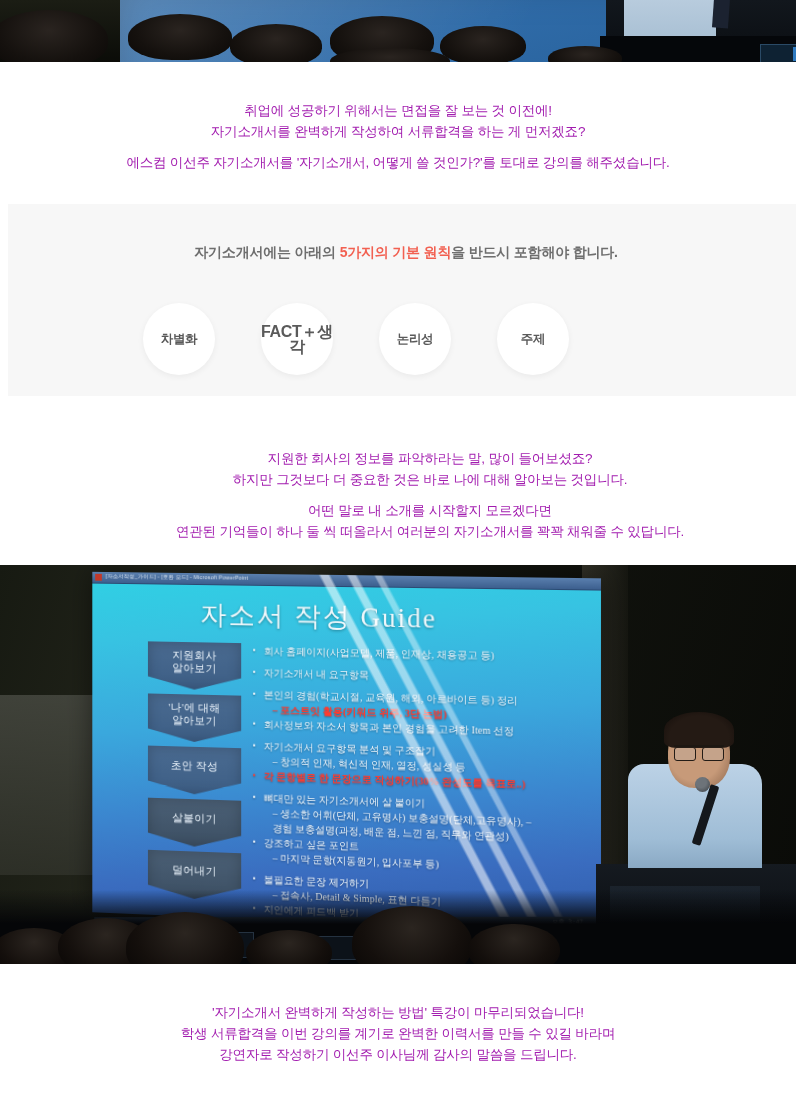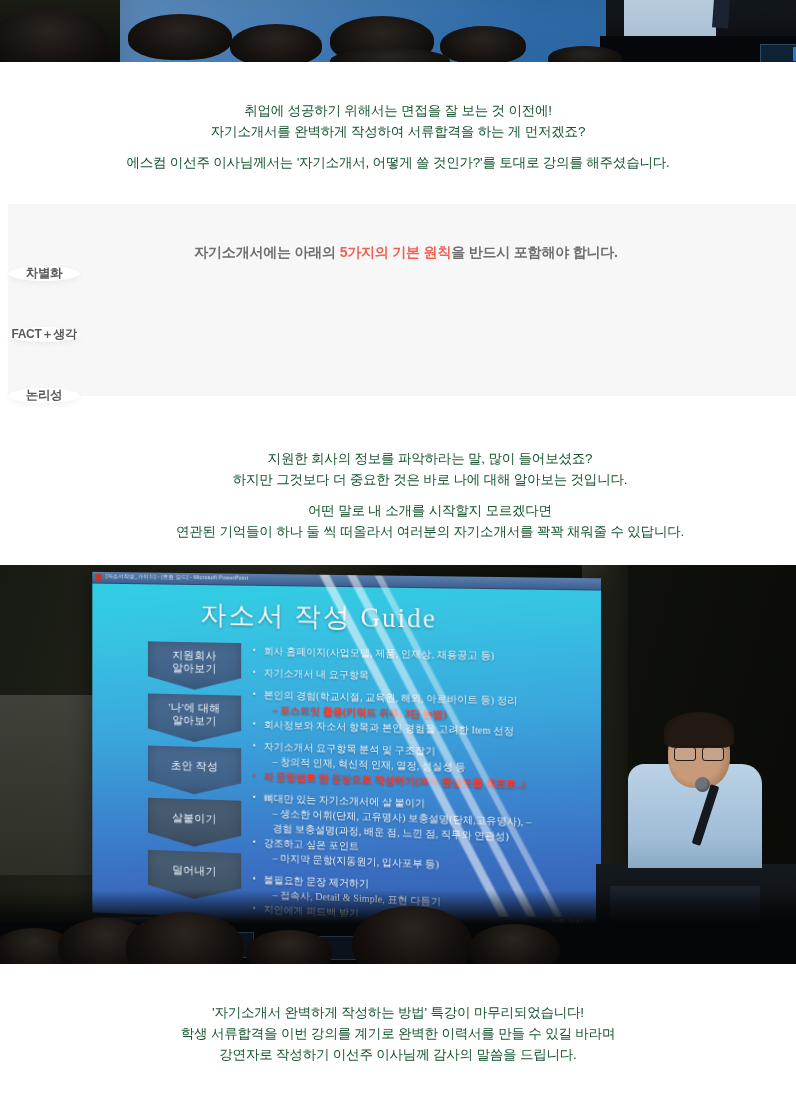--- a/index.html
+++ b/index.html
@@ -62,51 +62,51 @@
   .pt-h1 { left: -10px; width: 118px; height: 58px; }
   .pt-h2 { left: 128px; width: 104px; height: 46px; bottom: 2px; }
   .pt-h3 { left: 230px; width: 92px; height: 42px; bottom: -4px; }
   .pt-h4 { left: 330px; width: 104px; height: 48px; bottom: -2px; }
   .pt-h5 { left: 440px; width: 86px; height: 38px; bottom: -2px;}
   .pt-h6 { left: 330px; width: 120px; height: 26px; bottom: -12px; }
   .pt-h7 { left: 548px; width: 74px; height: 24px; bottom: -8px; }
 
   
   .tblock { position:absolute; left:0; width:796px; text-align:center; }
-  .tline  { font-size: 13.5px; line-height: 21px; color:#14532d; letter-spacing:-0.2px;
+  .tline  { font-size: 13.5px; line-height: 21px; color:#a21caf; letter-spacing:-0.2px;
             white-space: nowrap; }
   .tpara  { margin: 0; }
   .tgap   { height: 10px; }
 
   .block-1 { top: 100px; }
 
   
   .gray-section {
     position:absolute; left:8px; top:204px; width:796px; height:192px;
     background:#f7f7f7;
   }
   .principles-head {
     position:absolute; left:0; top:40px; width:796px; text-align:center;
     font-size:14px; font-weight:bold; color:#6e6e6e; letter-spacing:-0.2px;
   }
   .principles-head .hl { color:#f26051; }
   .circles {
     position:absolute; left:0; top:89px; width:696px; height:82px;
-    display:flex; justify-content:center; align-items:flex-start; gap:46px;flex-direction:column;
+    display:flex; justify-content:center; align-items:flex-end; gap:46px;
   }
   .circle {
     width:72px; height:72px; border-radius:50%;
     background:#ffffff;
     box-shadow: 0 2px 6px rgba(0,0,0,.055);
     display:flex; align-items:center; justify-content:center;
     text-align:center;
     font-size:12.5px; font-weight:bold; color:#5a5a5a; line-height:15px;
     letter-spacing:-0.3px;
   }
-  .circle.wide { font-size:12px; }
+  .circle.wide { font-size:16px; }
 
   .block-2 { top: 448px; padding-left: 32px; }
 
   
   .photo-bottom {
     position:absolute; left:0; top:565px; width:796px; height:399px;
     overflow:hidden; background:#0a0d0c;
   }
   .pb-room {
     position:absolute; left:0; top:0; width:796px; height:399px;
@@ -268,36 +268,39 @@
     <div class="head pt-h4"></div>
     <div class="head pt-h5"></div>
     <div class="head pt-h6"></div>
     <div class="head pt-h7"></div>
   </div>
 
   <div class="tblock block-1">
     <p class="tpara tline">취업에 성공하기 위해서는 면접을 잘 보는 것 이전에!</p>
     <p class="tpara tline">자기소개서를 완벽하게 작성하여 서류합격을 하는 게 먼저겠죠?</p>
     <div class="tgap"></div>
-    <p class="tpara tline">에스컴 이선주 이사님께서는 '자기소개서, 어떻게 쓸 것인가?'를 토대로 강의를 해주셨습니다.</p>
+    <p class="tpara tline">에스컴 이선주 자기소개서를 '자기소개서, 어떻게 쓸 것인가?'를 토대로 강의를 해주셨습니다.</p>
   </div>
 
   <div class="gray-section">
     <div class="principles-head">
       <span>자기소개서에는 아래의 </span><span class="hl">5가지의 기본 원칙</span><span>을 반드시 포함해야 합니다.</span>
     </div>
     <div class="circles">
       <div class="circle">
         <span>차별화</span>
       </div>
       <div class="circle wide">
         <span>FACT＋생각</span>
       </div>
       <div class="circle">
         <span>논리성</span>
+      </div>
+      <div class="circle">
+        <span>주제</span>
       </div>
     </div>
   </div>
 
   <div class="tblock block-2">
     <p class="tpara tline">지원한 회사의 정보를 파악하라는 말, 많이 들어보셨죠?</p>
     <p class="tpara tline">하지만 그것보다 더 중요한 것은 바로 나에 대해 알아보는 것입니다.</p>
     <div class="tgap"></div>
     <p class="tpara tline">어떤 말로 내 소개를 시작할지 모르겠다면</p>
     <p class="tpara tline">연관된 기억들이 하나 둘 씩 떠올라서 여러분의 자기소개서를 꽉꽉 채워줄 수 있답니다.</p>

